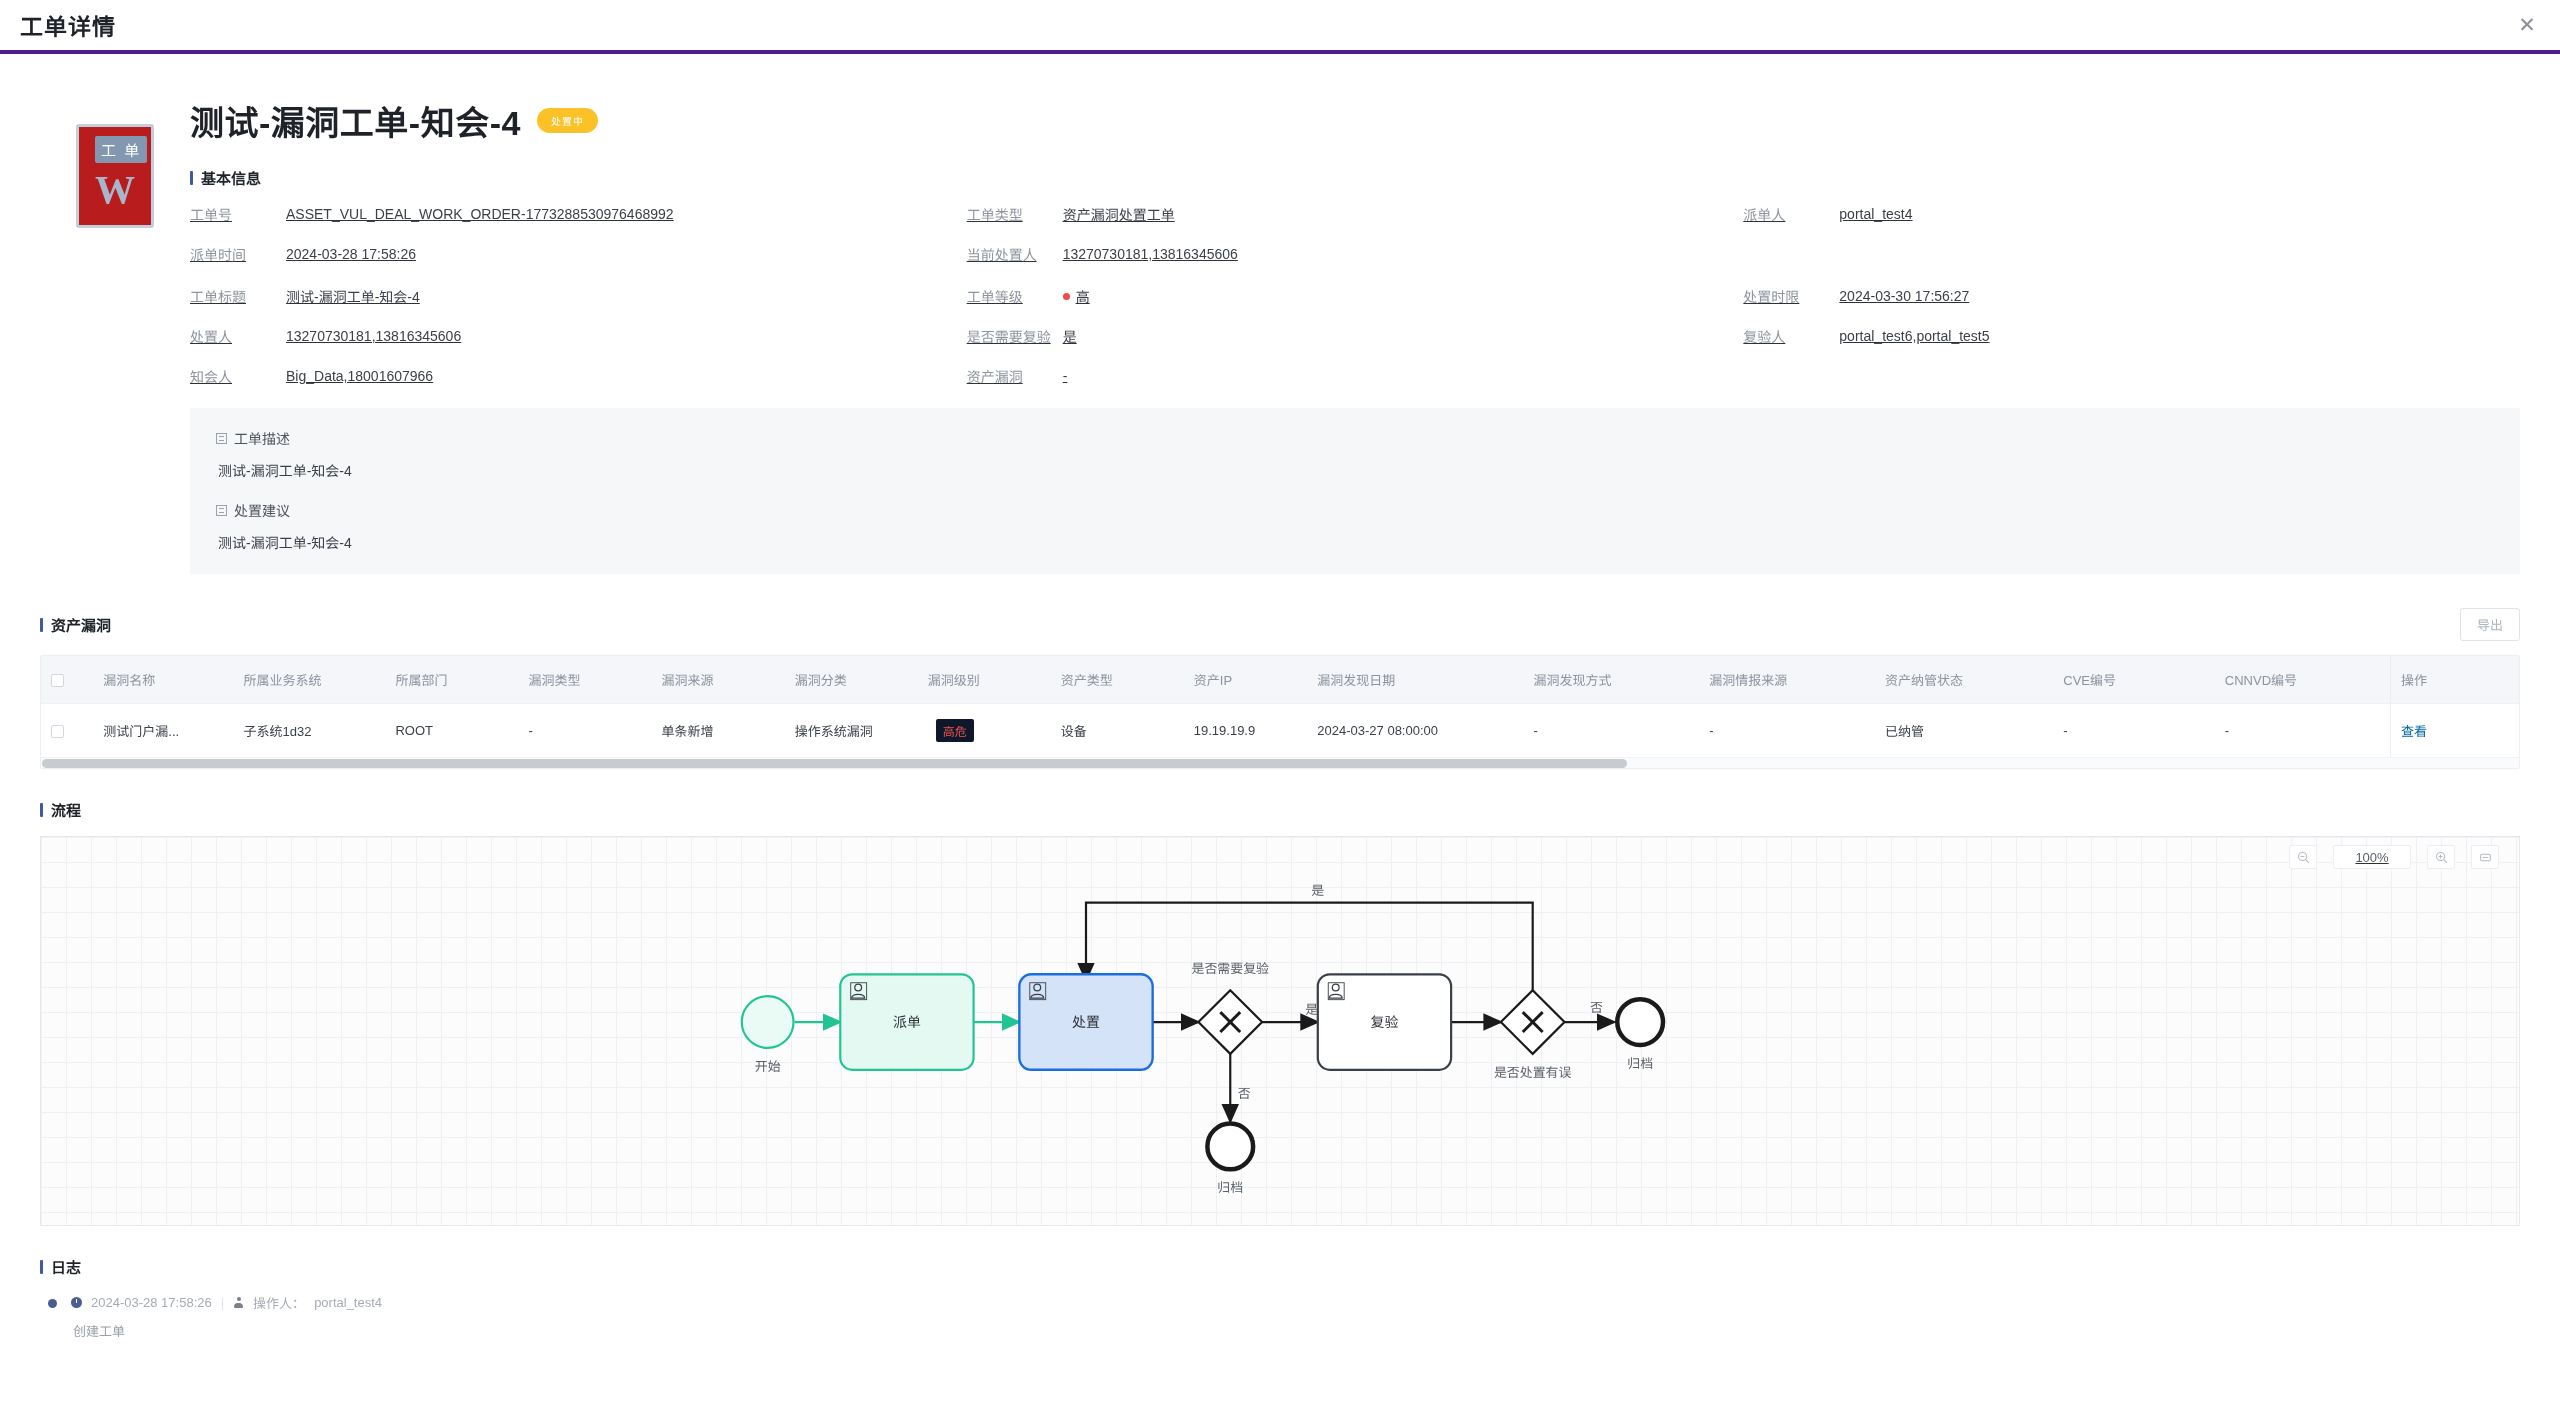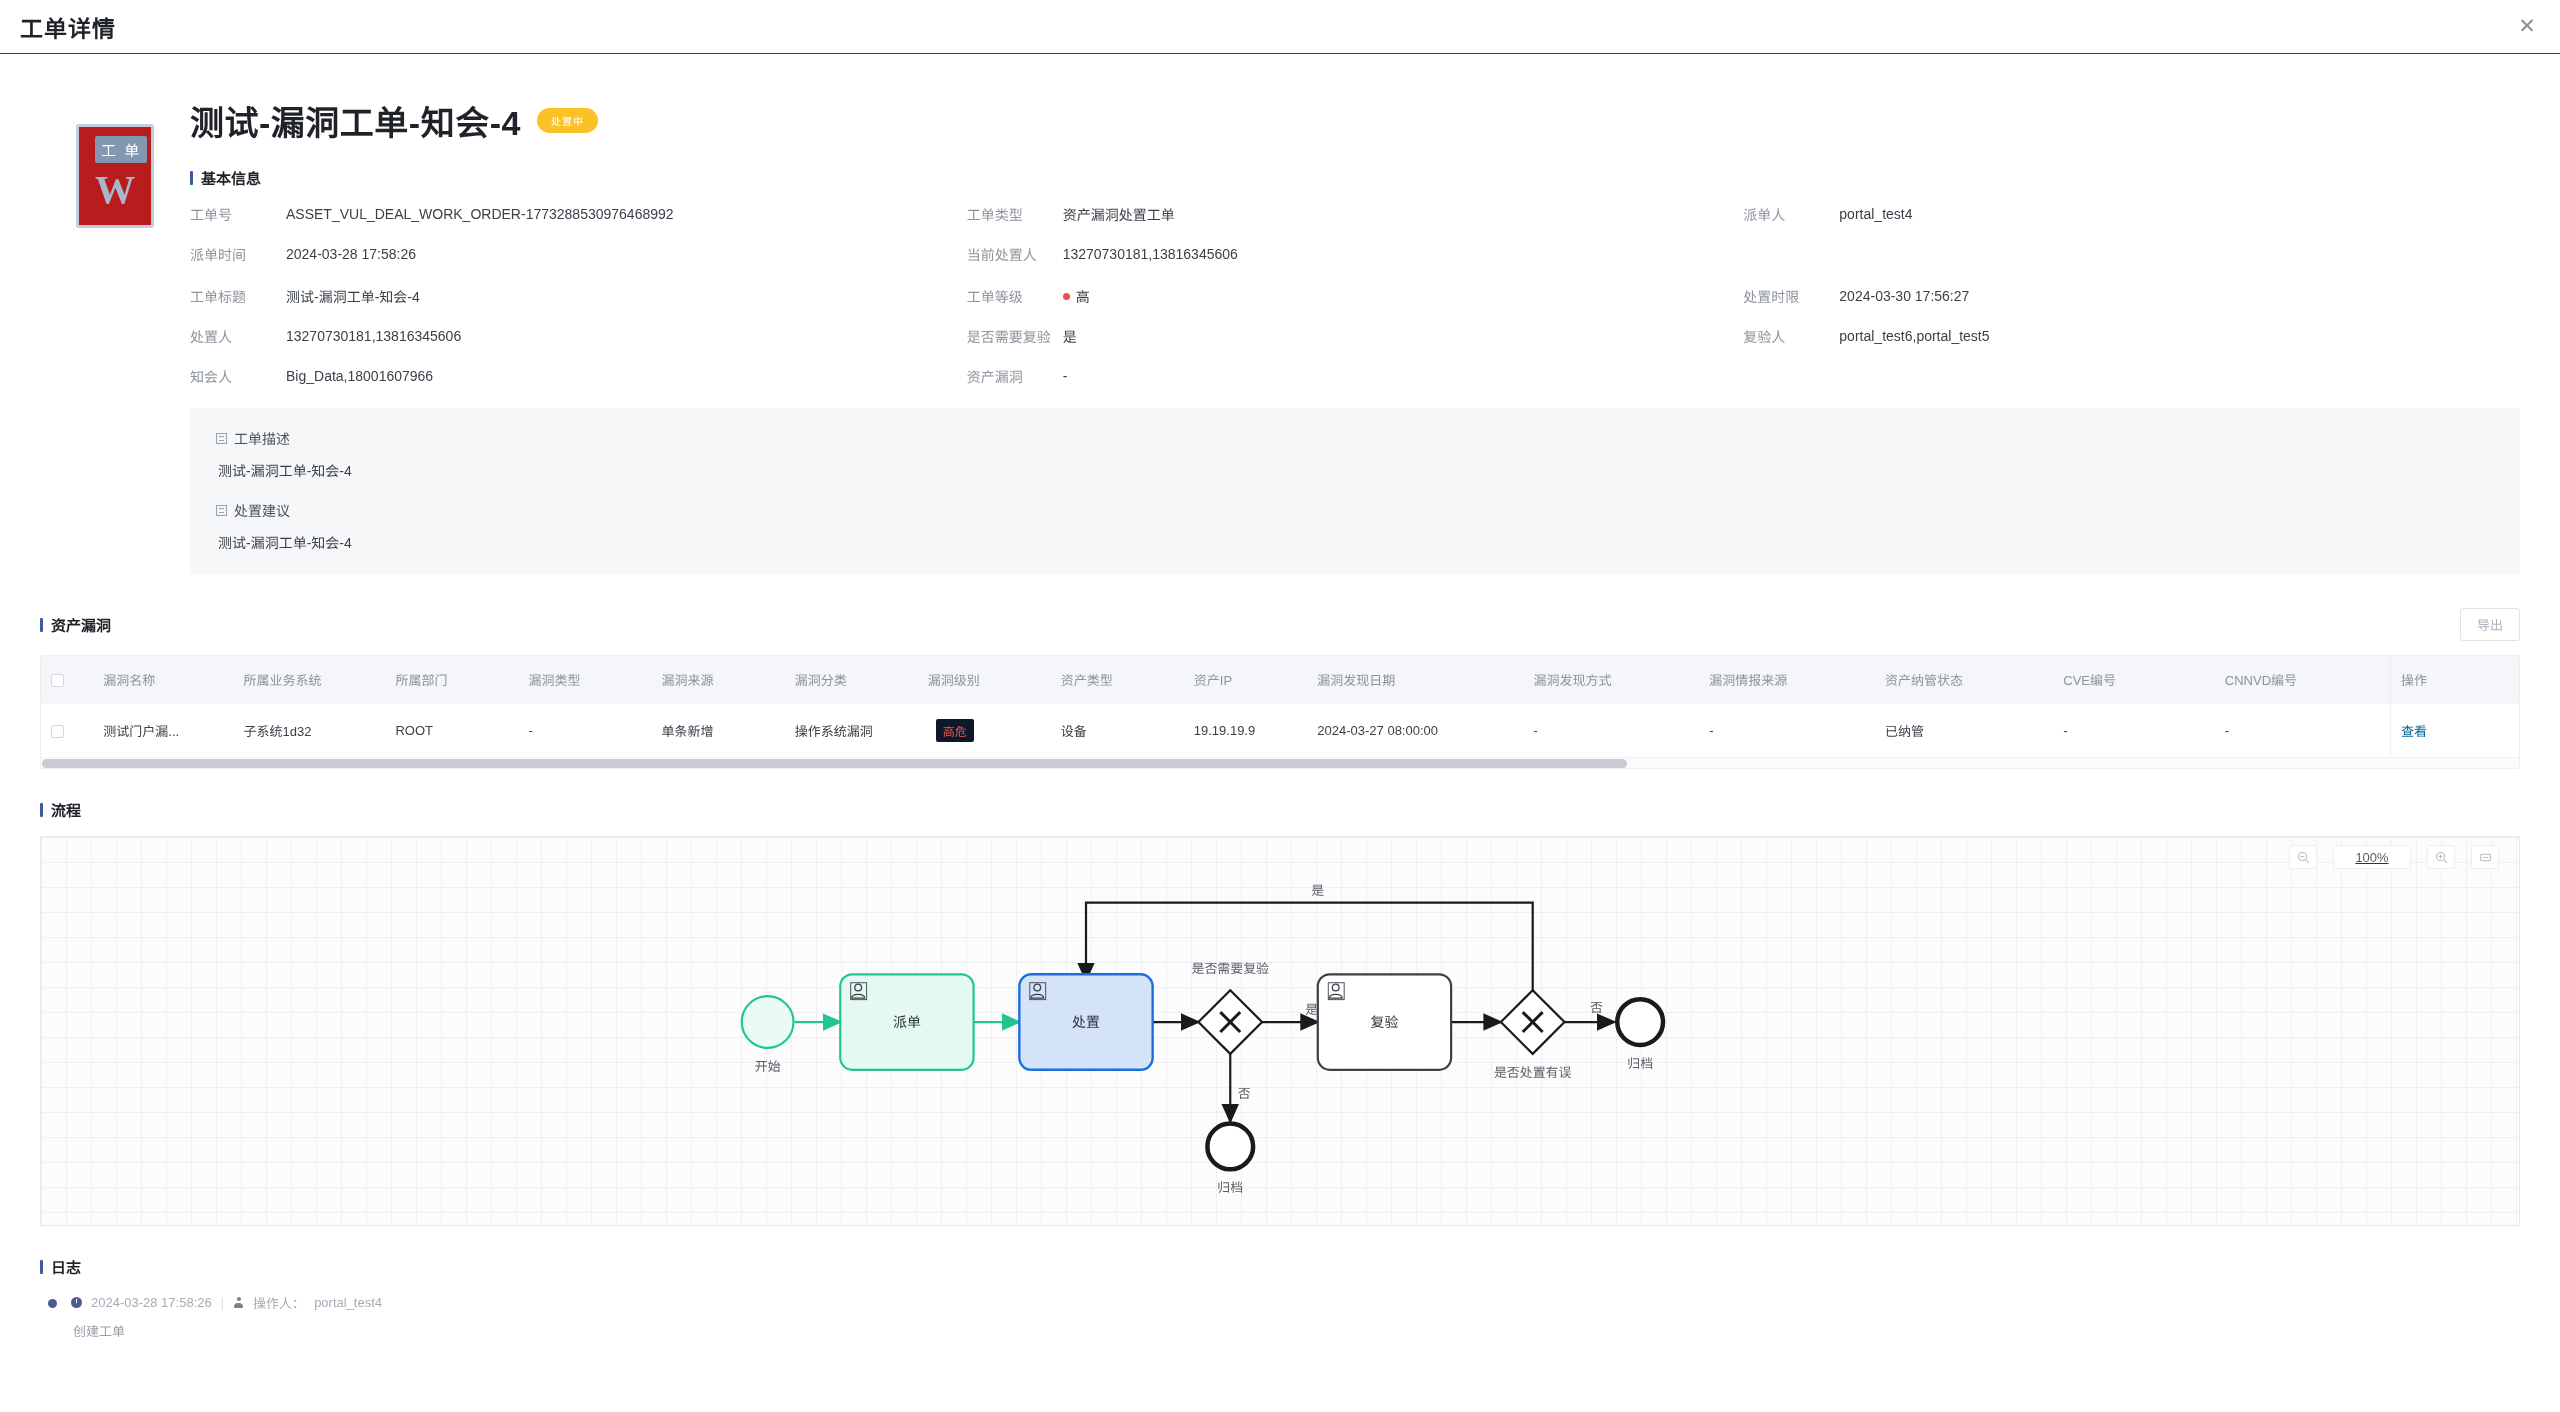--- a/index.html
+++ b/index.html
@@ -11,21 +11,21 @@
     font-family: "Liberation Sans", "DejaVu Sans", sans-serif;
     color: #303133;
     overflow: hidden;
   }
 
   
   .topbar {
     position: relative;
     height: 54px;
     background: #ffffff;
-    border-bottom: 1px solid #4c1d95;
+    border-bottom: 4px solid #4c1d95;
     display: flex;
     align-items: center;
   }
   .topbar-title {
     margin-left: 20px;
     font-size: 23px;
     font-weight: 600;
     color: #1f2329;
     letter-spacing: 1px;
   }
@@ -118,21 +118,21 @@
   .sec-title.standalone { margin-top: 0; }
 
   
   .info-grid {
     display: grid;
     grid-template-columns: 1fr 1fr 1fr;
     row-gap: 20px;
     column-gap: 0px;
     margin-bottom: 22px;
   }
-  .info-item { display: flex; font-size: 14px; }
+  .info-item { display: flex; font-size: 14px; text-decoration: underline; }
   .info-label {
     width: 96px;
     flex: 0 0 96px;
     color: #8d949e;
     white-space: nowrap;
   }
   .info-value {
     color: #3a3f48;
     word-break: break-all;
     display: flex; align-items: center; gap: 6px;

